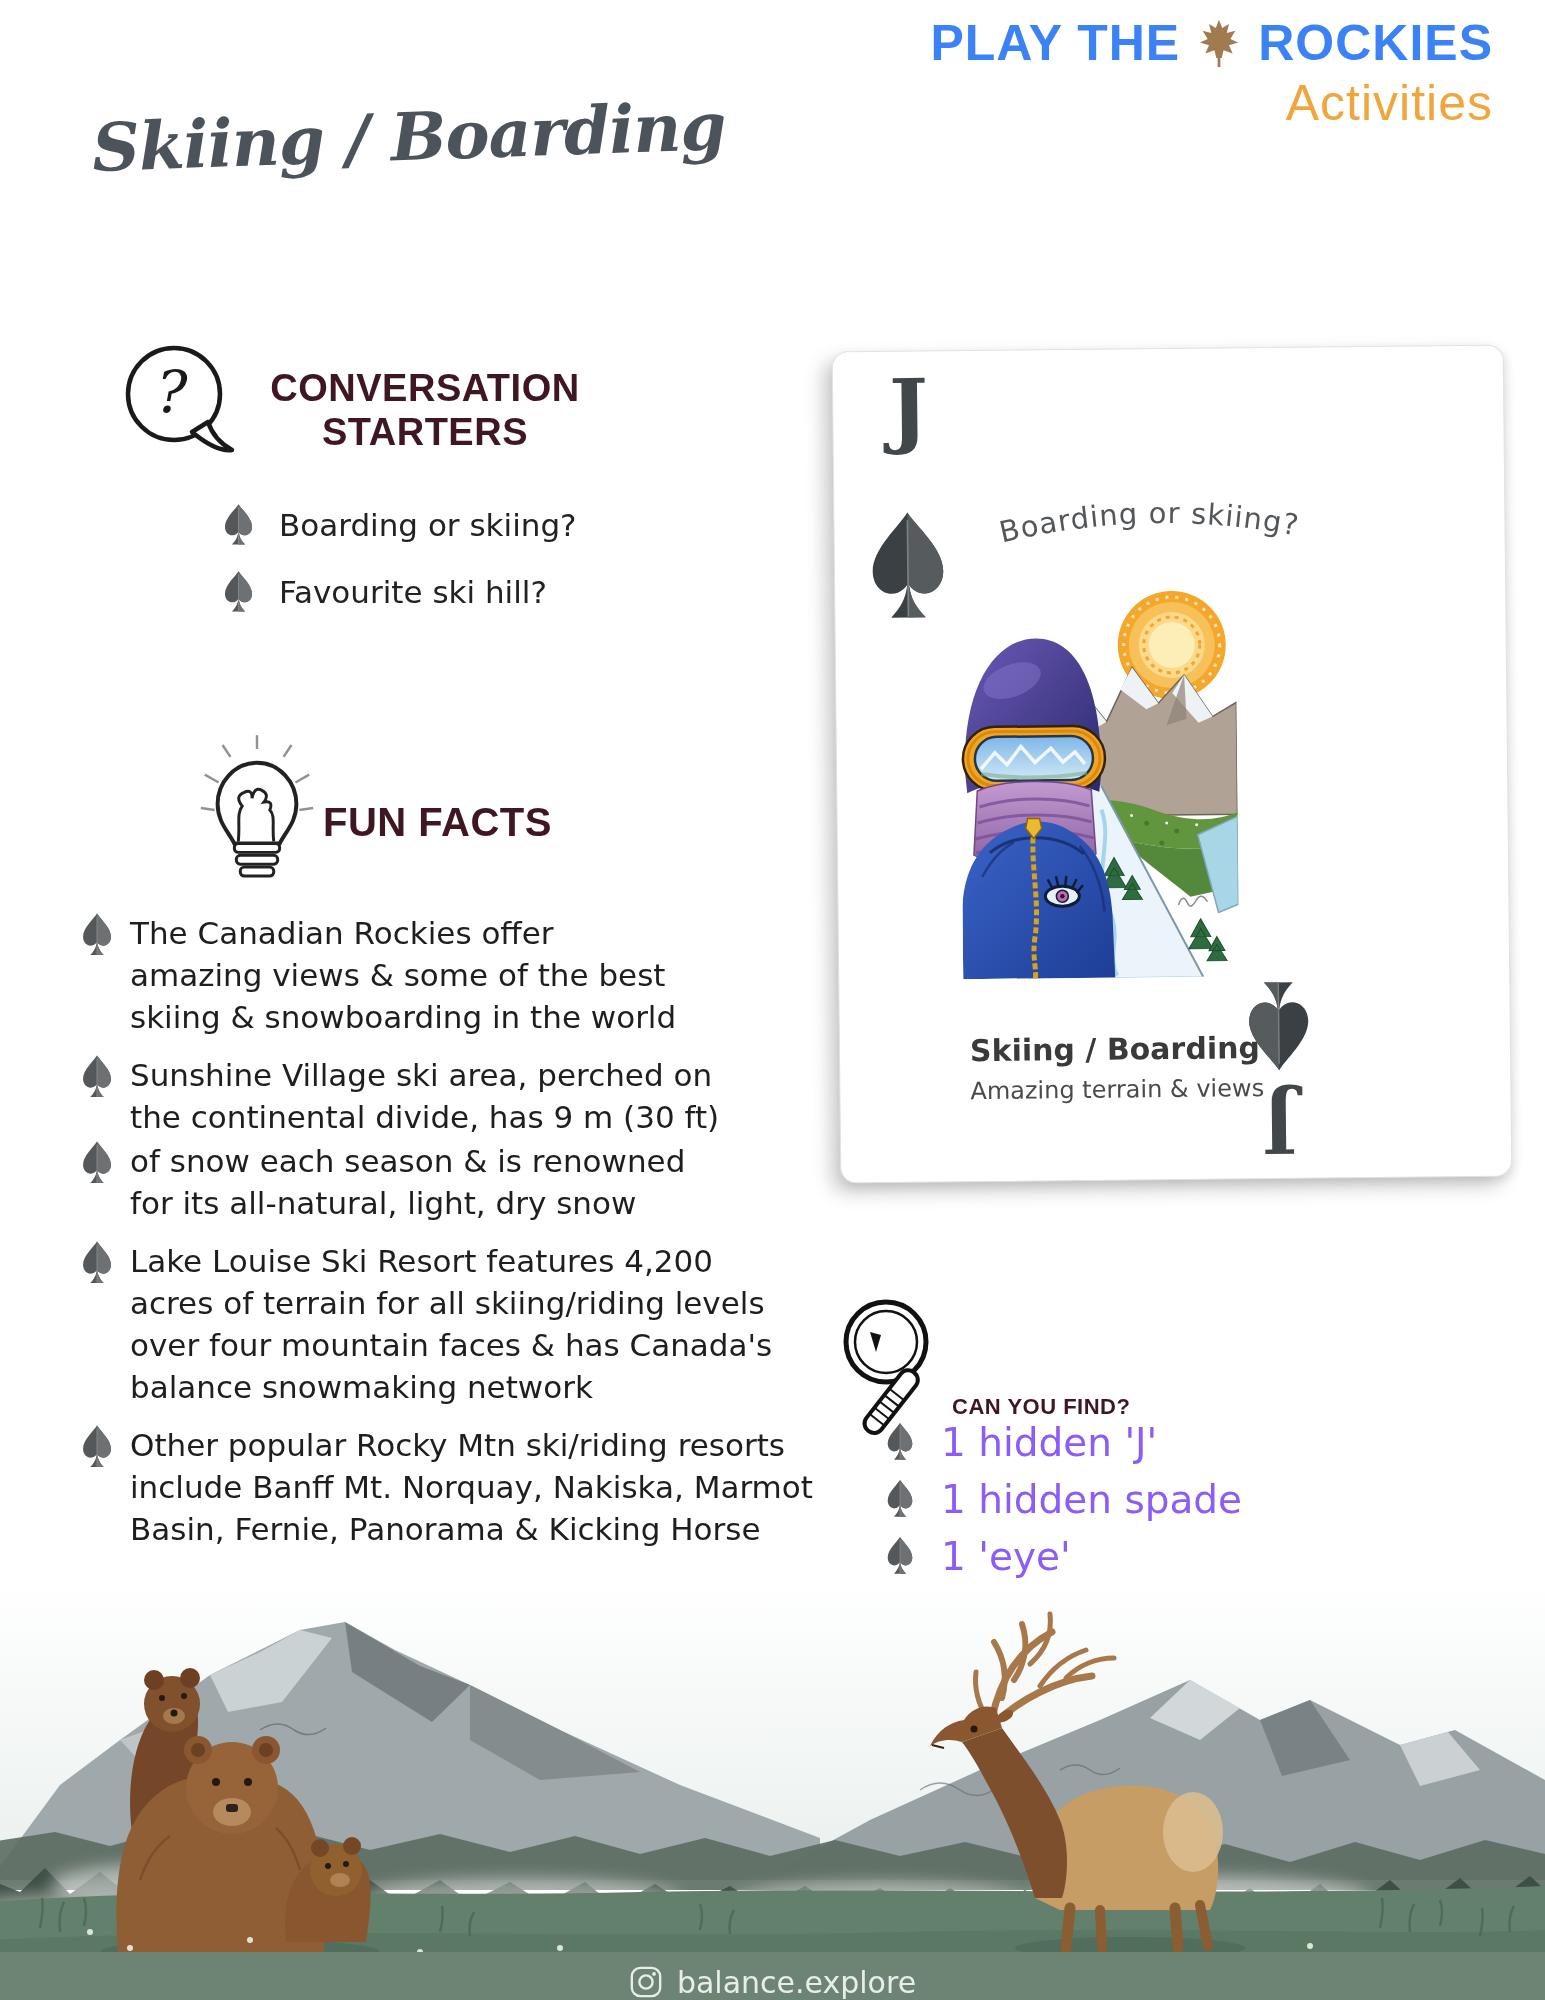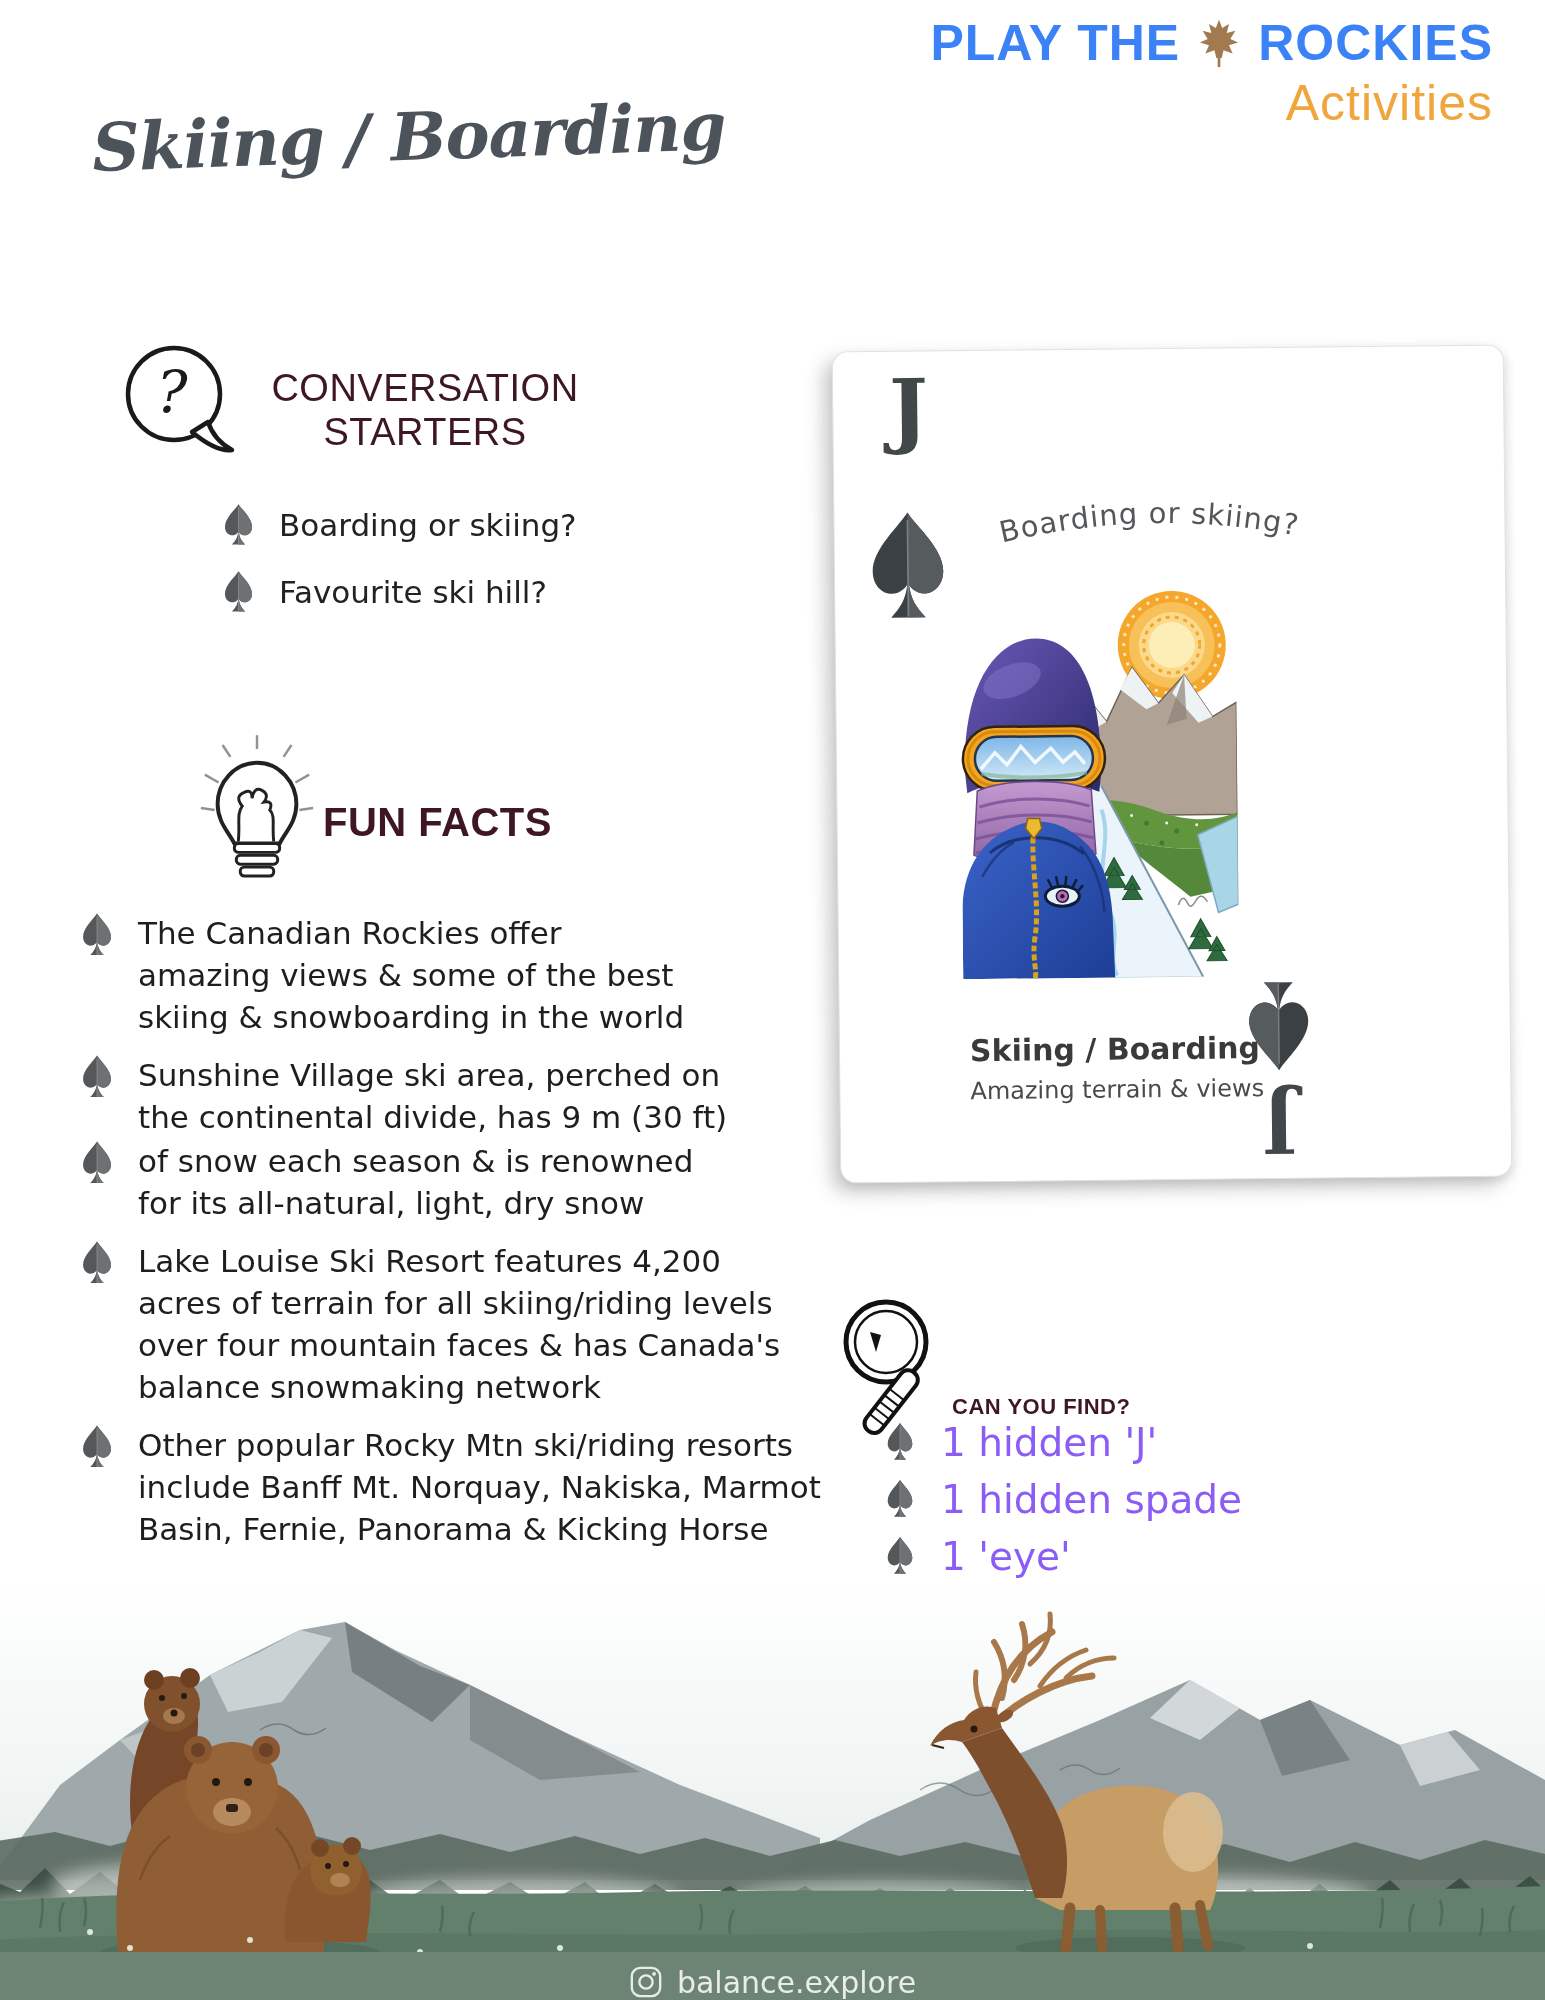--- a/index.html
+++ b/index.html
@@ -13,33 +13,33 @@
   .leaf-icon{width:46px;height:50px;}
   .subtitle{margin-top:2px;font-family:"Liberation Sans",sans-serif;font-weight:400;
     font-size:50px;color:#f0a63c;letter-spacing:1px;}
   
   .page-title{position:absolute;left:92px;top:98px;font-family:"DejaVu Serif",serif;
     font-style:italic;font-weight:700;font-size:66px;color:#4c535b;
     transform:rotate(-2deg);letter-spacing:-1px;z-index:3;}
   
   .cs-icon{position:absolute;left:120px;top:342px;width:118px;height:120px;}
   .cs-heading{position:absolute;left:235px;top:366px;width:380px;text-align:center;
-    font-family:"Liberation Sans",sans-serif;font-weight:400;font-size:38px;
+    font-family:"Liberation Sans",sans-serif;font-weight:700;font-size:38px;
     line-height:44px;color:#3f1722;letter-spacing:0.5px;}
   .cs-list{position:absolute;left:222px;top:502px;}
   .cs-item{display:flex;align-items:center;gap:24px;height:46px;margin-bottom:21px;}
   .sp{--sl:#54585a;--sr:#6e7173;--sc:#96999b;}
   .s-cs{width:33px;height:44px;flex:none;}
   .cs-label{font-size:31px;color:#222;white-space:nowrap;}
   
   .ff-icon{position:absolute;left:193px;top:733px;width:128px;height:158px;}
   .ff-heading{position:absolute;left:323px;top:800px;font-family:"Liberation Sans",sans-serif;
     font-weight:700;font-size:40px;color:#3f1722;letter-spacing:0.5px;}
   .ff-list{position:absolute;left:80px;top:912px;width:720px;}
-  .ff-item{display:flex;gap:24px;margin-bottom:16px;}
+  .ff-item{display:flex;gap:16px;margin-bottom:16px;}
   .ff-item:nth-child(2){margin-bottom:2px;}
   .s-ff{width:34px;height:46px;flex:none;}
   .ff-text{font-size:31px;line-height:42px;color:#1e1e1e;}
   .ff-text div{white-space:nowrap;}
   
   .card{position:absolute;left:836px;top:348px;width:670px;height:830px;background:#fff;
     border-radius:16px;border:1px solid #e2e2e2;transform:rotate(-0.6deg);
     box-shadow:-9px 9px 18px rgba(70,70,70,.28),3px 4px 8px rgba(70,70,70,.12);z-index:2;}
   .card .sp{--sl:#3a4043;--sr:#565b5e;--sc:#7b7f81;}
   .card-rank{position:absolute;left:56px;top:12px;font-family:"DejaVu Serif",serif;

